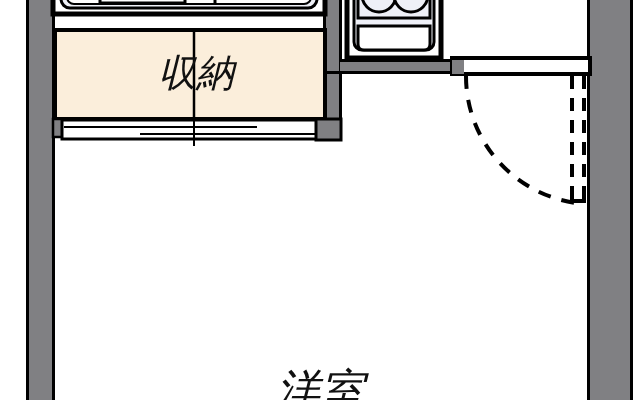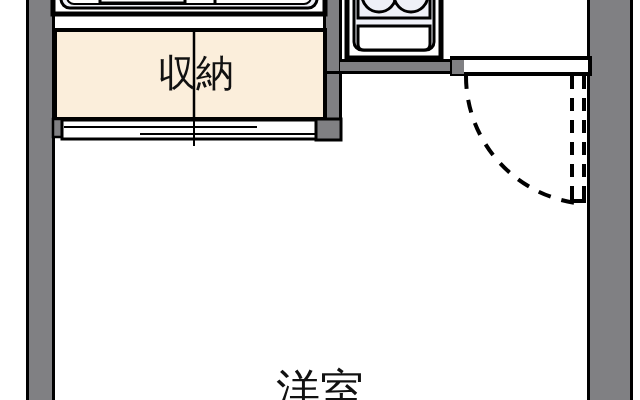--- a/index.html
+++ b/index.html
@@ -9,20 +9,21 @@
   }
   body {
     font-family: "Liberation Sans", sans-serif;
   }
   #floorplan-root {
     position: relative;
     width: 640px;
     height: 400px;
     overflow: hidden;
     background: #ffffff;
+    font-style: italic;
   }
   #floorplan-svg {
     display: block;
     width: 640px;
     height: 400px;
   }
   .fp-label {
     font-family: "DejaVu Sans", "Liberation Sans", sans-serif;
     fill: #111111;
     text-anchor: middle;

